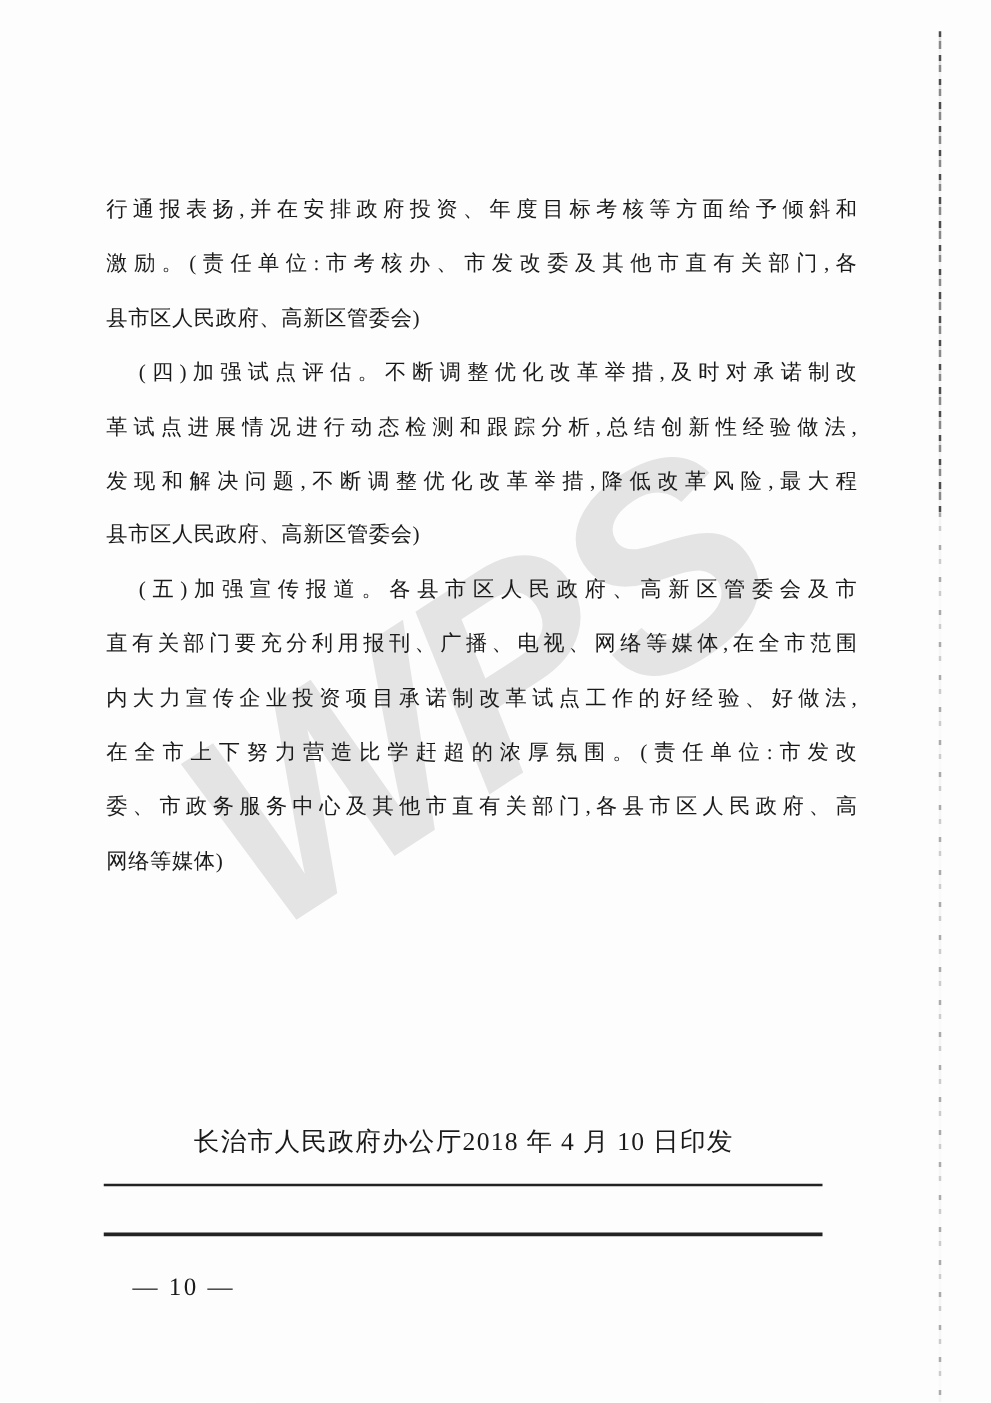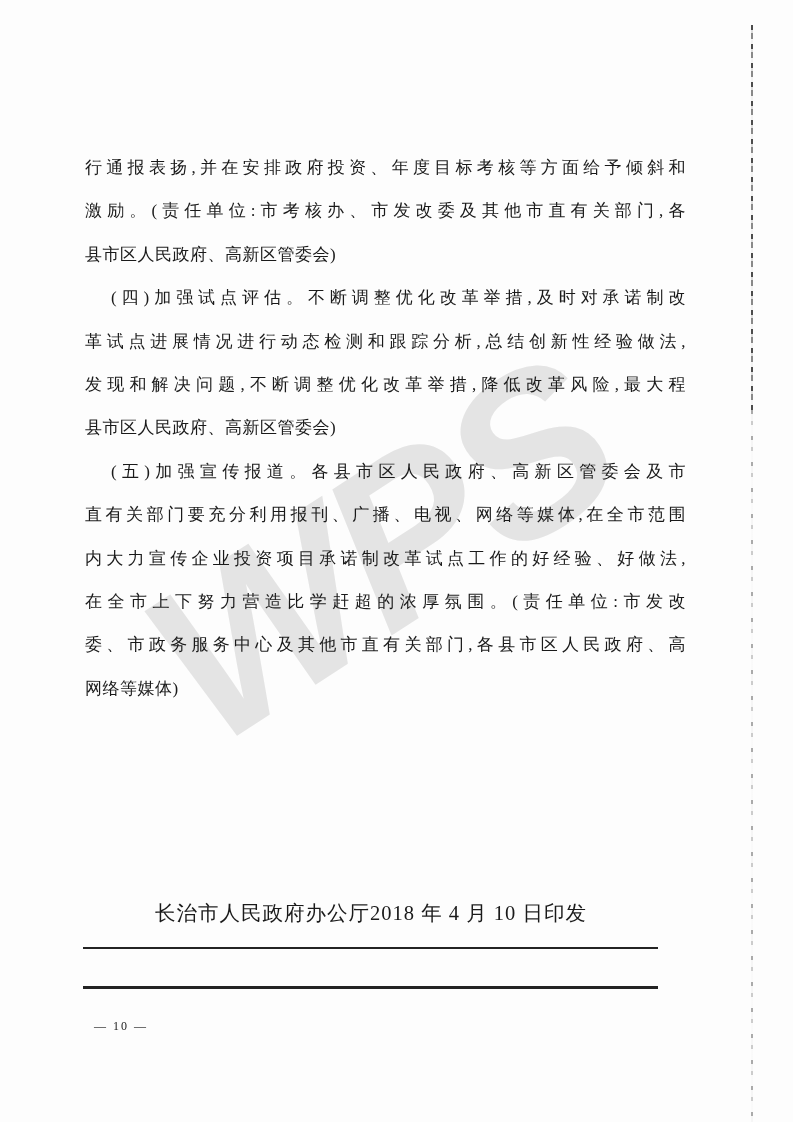--- a/index.html
+++ b/index.html
@@ -73,22 +73,22 @@
     padding: 0 16px 0 17px;
     display: flex;
     align-items: center;
     justify-content: center;
     font-size: 20.5px;
     letter-spacing: 1px;
     z-index: 2;
   }
   .page-number {
     position: absolute;
-    left: 94px; top: 1019px;
-    font-size: 12px;
+    left: 106px; top: 1019px;
+    font-size: 20px;
     letter-spacing: 2px;
     z-index: 2;
   }
   
   .scan-line-top {
     position: absolute;
     left: 751px; top: 25px;
     width: 2px; height: 385px;
     background: repeating-linear-gradient(
       to bottom,

